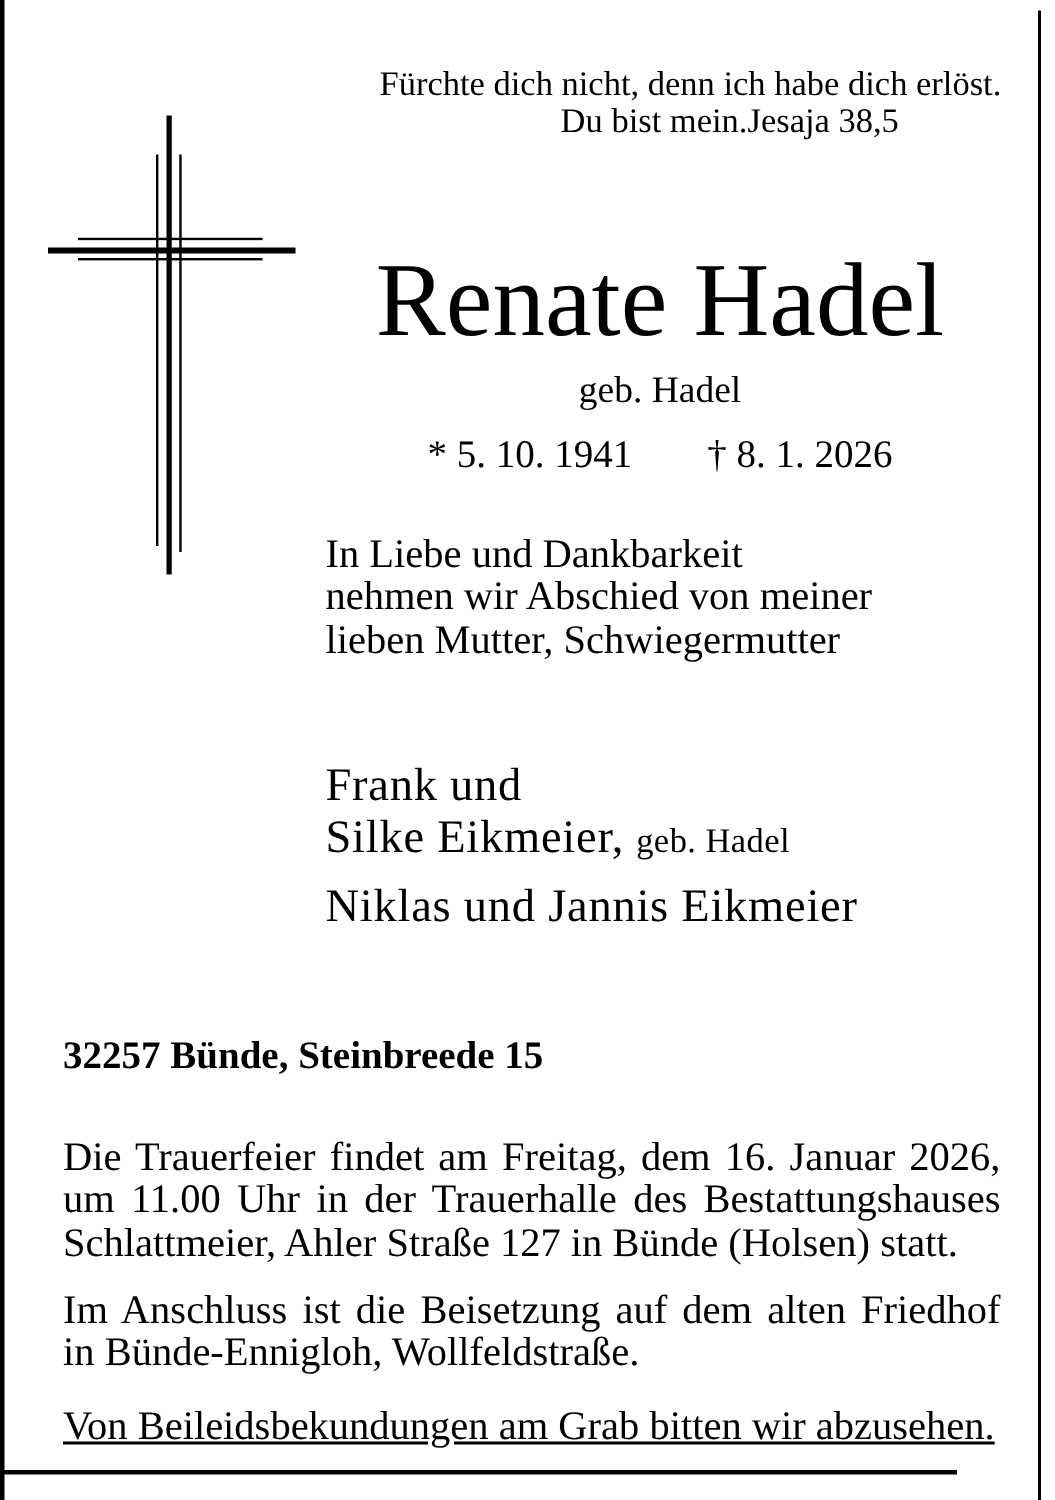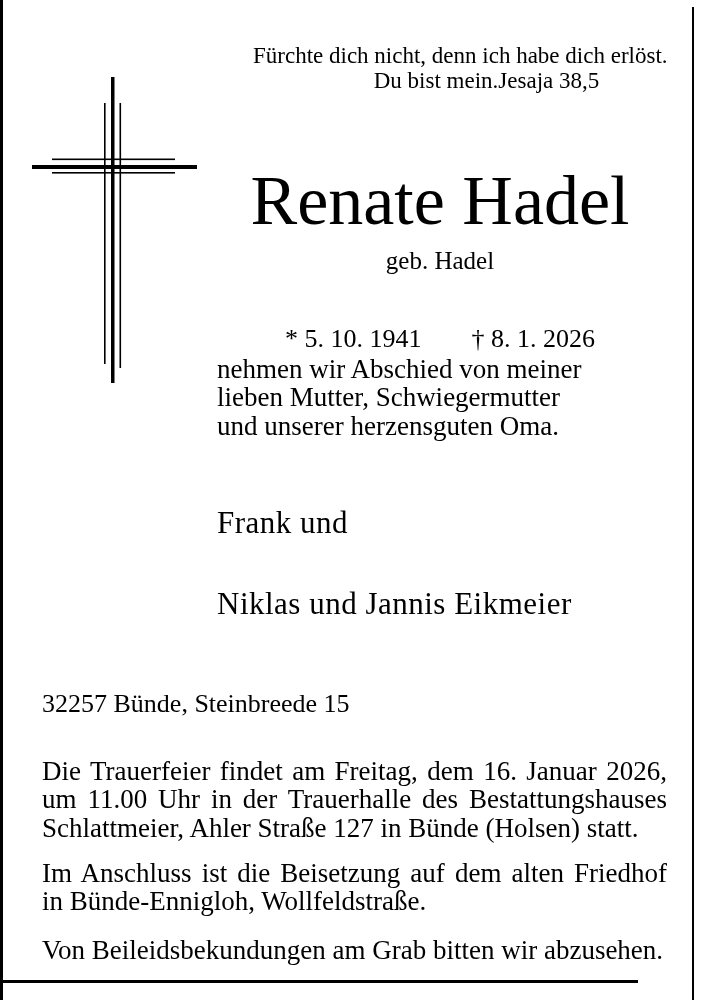--- a/index.html
+++ b/index.html
@@ -41,21 +41,20 @@
   }
   .maiden-name {
     left: 217px; top: 248px; width: 446px;
     font-size: 25px; line-height: 25px; text-align: center;
   }
   .dates-row {
     left: 217px; top: 290px; width: 446px;
     font-size: 26px; line-height: 26px;
     display: flex; justify-content: center; gap: 50px;
     white-space: nowrap;
-    margin-top: 36px;
   }
 
   .tribute {
     left: 217px; top: 355px; width: 467px;
     font-size: 27px; line-height: 28.3px;
   }
 
   .mourners-couple {
     left: 217px; top: 505px; width: 467px;
     font-size: 31px; line-height: 35px; letter-spacing: 0.5px;
@@ -68,35 +67,37 @@
     left: 217px; top: 586px; width: 467px;
     font-size: 31px; line-height: 35px; letter-spacing: 0.5px;
     white-space: nowrap;
     font-family: Liberation Serif, serif;
   }
 
   .address-line {
     left: 42px; top: 690px; width: 640px;
     font-size: 26px; line-height: 28px;
     white-space: nowrap;
+    font-weight: bold;
   }
   .funeral-info {
     left: 42px; top: 757px; width: 625px;
     font-size: 27px; line-height: 28.3px;
     text-align: justify;
   }
   .burial-info {
     left: 42px; top: 859px; width: 625px;
     font-size: 27px; line-height: 28.3px;
     text-align: justify;
   }
   .condolence-note {
     left: 42px; top: 936px; width: 650px;
     font-size: 27px; line-height: 28.3px;
     white-space: nowrap;
+    text-decoration: underline;
   }
 </style>
 </head>
 <body>
 
 <div class="abs rule-left"></div>
 <div class="abs rule-right"></div>
 <div class="abs rule-bottom"></div>
 
 <div class="abs cross-wrap">
@@ -125,27 +126,30 @@
 <div class="abs deceased-name">Renate Hadel</div>
 
 <div class="abs maiden-name">geb. Hadel</div>
 
 <div class="abs dates-row">
   <span>* 5. 10. 1941</span>
   <span>† 8. 1. 2026</span>
 </div>
 
 <div class="abs tribute">
+  <div>In Liebe und Dankbarkeit</div>
   <div>nehmen wir Abschied von meiner</div>
   <div>lieben Mutter, Schwiegermutter</div>
-  <div>und unserer herzensguten Oma.</div>
 </div>
 
 <div class="abs mourners-couple">
   <div>Frank und</div>
+  <div>
+    <span>Silke Eikmeier,</span><span class="maiden-suffix">geb. Hadel</span>
+  </div>
 </div>
 
 <div class="abs mourners-grandchildren">Niklas und Jannis Eikmeier</div>
 
 <div class="abs address-line">32257 Bünde, Steinbreede 15</div>
 
 <div class="abs funeral-info">Die Trauerfeier findet am Freitag, dem 16. Januar 2026, um 11.00 Uhr in der Trauerhalle des Bestattungshauses Schlattmeier, Ahler Straße 127 in Bünde (Holsen) statt.</div>
 
 <div class="abs burial-info">Im Anschluss ist die Beisetzung auf dem alten Friedhof in Bünde-Ennigloh, Wollfeldstraße.</div>
 

